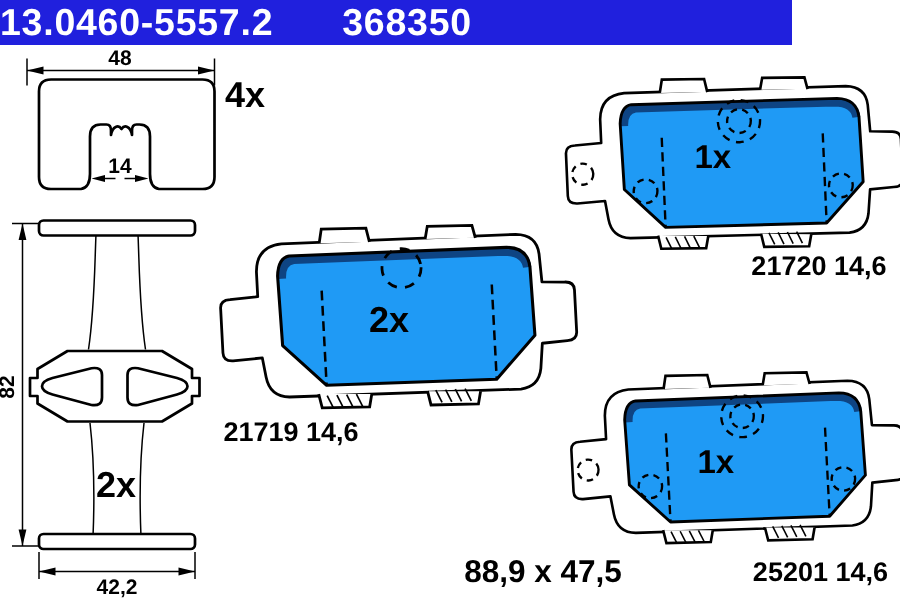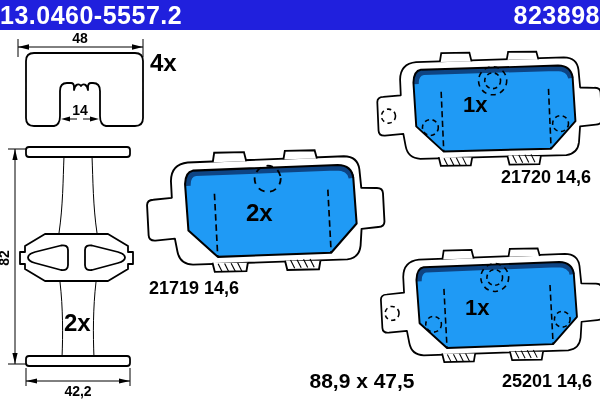--- a/index.html
+++ b/index.html
@@ -1,38 +1,38 @@
 <!DOCTYPE html>
 <html><head>
 <meta charset="utf-8">
 <style>
   html,body{margin:0;padding:0;background:#fff;}
   #stage{position:relative;width:600px;height:400px;background:#ffffff;overflow:hidden;
          font-family:"Liberation Sans",sans-serif;}
-  #header{position:absolute;left:0;top:0;width:600px;height:30px;background:#2020dd;
-          display:flex;align-items:center;justify-content:space-between;gap:46px;z-index:2;}
+  #header{position:absolute;left:0;top:0;width:528px;height:30px;background:#2020dd;
+          display:flex;align-items:center;justify-content:flex-start;gap:46px;z-index:2;}
   #header span{color:#ffffff;font-weight:bold;font-size:25px;letter-spacing:0.5px;white-space:nowrap;}
   #drawing{position:absolute;left:0;top:0;z-index:1;}
   svg text{fill:#000;font-family:"Liberation Sans",sans-serif;font-weight:bold;}
   .qty{font-size:24px;}
   .qty-sm{font-size:22px;}
   .part{font-size:18px;}
   .dims{font-size:21px;}
   .dimtxt{font-size:14px;}
   .thin{stroke:#000;stroke-width:1;fill:none;}
   .outline{stroke:#000;fill:#fff;stroke-linejoin:round;}
 </style>
 </head>
 <body>
 
 <div id="stage">
 
   <div id="header">
     <span>13.0460-5557.2</span>
-    <span>823898</span>
+    <span>368350</span>
   </div>
 
   <svg id="drawing" width="600" height="400" viewBox="0 0 600 400">
 
     <g>
 
       <line class="thin" x1="18" y1="57" x2="18" y2="39"></line>
       <line class="thin" x1="143" y1="57" x2="143" y2="39"></line>
       <line class="thin" x1="18" y1="47" x2="143" y2="47"></line>
       <polygon points="18,47 29,44.3 29,49.7"></polygon>

